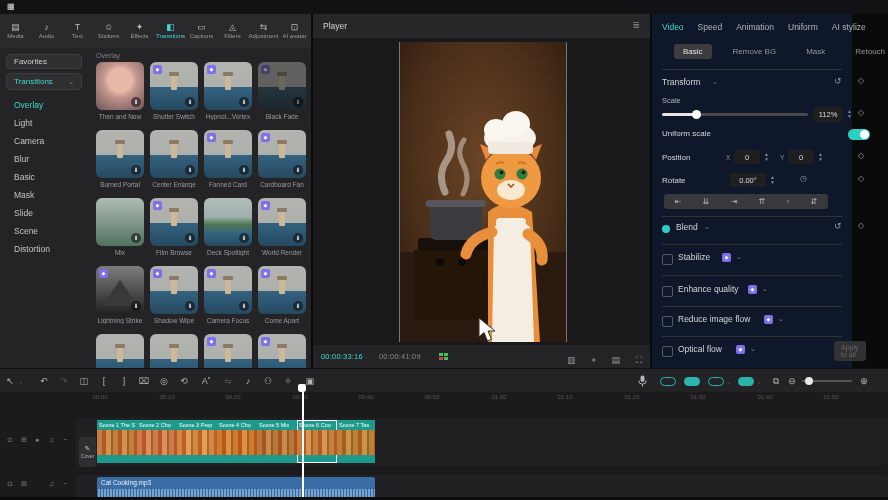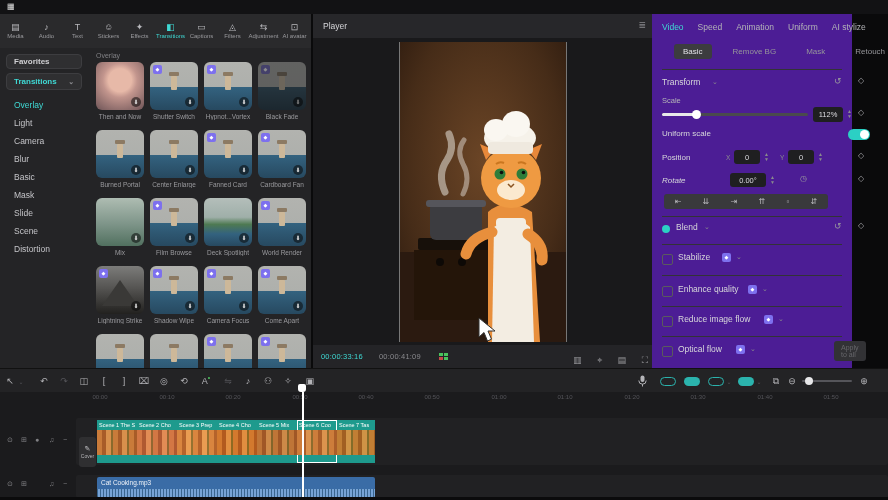--- a/index.html
+++ b/index.html
@@ -10,21 +10,21 @@
   .titlebar{position:absolute;left:0;top:0;width:888px;height:14px;background:#121214;}
   .logo{position:absolute;left:7px;top:2px;font-size:8px;color:#e8e8e8;}
   
   .topnav{position:absolute;left:0;top:0;width:311px;height:34px;background:#2a2a2c;display:flex;}
   .navitem{width:31px;height:34px;display:flex;flex-direction:column;align-items:center;justify-content:center;gap:1px;cursor:pointer;}
   .navitem .nicon{font-size:9px;line-height:9px;color:#b9b9bd;}
   .navitem .nlabel{font-size:6px;color:#9a9a9e;white-space:nowrap;}
   .navitem.active .nicon,.navitem.active .nlabel{color:#3fd9d4;}
   
   .sb-box{position:absolute;left:6px;width:76px;background:#2f2f31;border:1px solid #3d3d40;border-radius:4px;
-          font-size:8px;display:flex;align-items:center;padding:0 7px;box-sizing:border-box;color:#cfcfd2;font-weight:bold;}
+          font-size:8px;display:flex;align-items:center;padding:0 7px;box-sizing:border-box;color:#cfcfd2;}
   .sb-item{position:absolute;left:14px;font-size:8.5px;color:#c4c4c8;white-space:nowrap;cursor:pointer;}
   .sb-item.active{color:#3fd9d4;}
   
   .g-head{position:absolute;font-size:7px;color:#808084;}
   .gi{position:absolute;width:48px;}
   .gthumb{position:relative;width:48px;height:48px;border-radius:6px;overflow:hidden;}
   .v-lh{background:linear-gradient(180deg,#b2b3af 0%,#aeb0ac 52%,#33627f 53%,#274960 100%);}
   .v-lh:before{content:"";position:absolute;left:21px;top:14px;width:6px;height:14px;background:#cdb899;border-radius:1px;}
   .v-lh:after{content:"";position:absolute;left:19px;top:10px;width:10px;height:4px;background:#8c7a63;border-radius:1px;}
   .v-dark{filter:brightness(.55) saturate(.6);}
@@ -295,21 +295,21 @@
           <span class="vipb">◆</span>
         </div>
       </div>
     <div class="gi" style="left:258px;top:320px;">
         <div class="gthumb v-lh">
           <span class="vipb">◆</span>
         </div>
       </div>
   </div>
 
-  <div class="panel" style="left:313px;top:14px;width:337px;height:354px;background:#202022;padding-left:6px;">
+  <div class="panel" style="left:313px;top:14px;width:337px;height:354px;background:#202022;">
     <div class="pl-head">
       <span class="pl-title">Player</span>
       <span class="pl-menu">≣</span>
     </div>
     <div class="videoarea">
       <div class="videobox">
         <svg width="166" height="300" viewBox="0 0 166 300">
           <defs>
             <radialGradient id="bgwarm" cx="50%" cy="40%" r="80%">
               <stop offset="0%" stop-color="#6b4526"></stop>
@@ -371,21 +371,21 @@
         <span>⌖</span>
         <span>▤</span>
         <span>⛶</span>
       </span>
     </div>
     <svg class="cursor-svg" width="22" height="26" viewBox="0 0 22 26">
       <path d="M3 1 L3 20 L8 15.5 L11.5 24 L15.5 22.2 L12 14 L19 14 Z" fill="#fff" stroke="#333" stroke-width="1"></path>
     </svg>
   </div>
 
-  <div class="panel" style="left:652px;top:14px;width:200px;height:354px;background:#4c1d95;">
+  <div class="panel" style="left:652px;top:14px;width:200px;height:354px;background:#0f172a;">
 
     <div style="position:absolute;left:10px;top:8px;display:flex;gap:14px;">
       <span class="rtab active">Video</span>
       <span class="rtab">Speed</span>
       <span class="rtab">Animation</span>
       <span class="rtab">Uniform</span>
       <span class="rtab">AI stylize</span>
     </div>
 
     <div style="position:absolute;left:22px;top:30px;display:flex;gap:12px;align-items:center;">
@@ -425,21 +425,21 @@
         <span>▼</span>
       </div>
     <span class="dimlabel" style="position:absolute;left:128px;top:140px;">Y</span>
     <div class="valbox" style="left:136px;top:136px;width:26px;height:14px;">0</div>
     <div class="stepper" style="left:164px;top:138px;">
         <span>▲</span>
         <span>▼</span>
       </div>
     <span class="kf" style="position:absolute;left:206px;top:137px;">◇</span>
 
-    <span class="seclabel" style="position:absolute;left:10px;top:162px;font-size:8px;font-style:italic;">Rotate</span>
+    <span class="seclabel" style="position:absolute;left:10px;top:162px;font-size:8px;">Rotate</span>
     <div class="valbox" style="left:78px;top:159px;width:36px;height:14px;">0.00°</div>
     <div class="stepper" style="left:116px;top:161px;">
         <span>▲</span>
         <span>▼</span>
       </div>
     <span class="ricon" style="position:absolute;left:148px;top:160px;font-size:8px;">◷</span>
     <span class="kf" style="position:absolute;left:206px;top:160px;">◇</span>
 
     <div class="alignbar" style="left:12px;top:180px;width:164px;height:15px;">
       <span>⇤</span>

